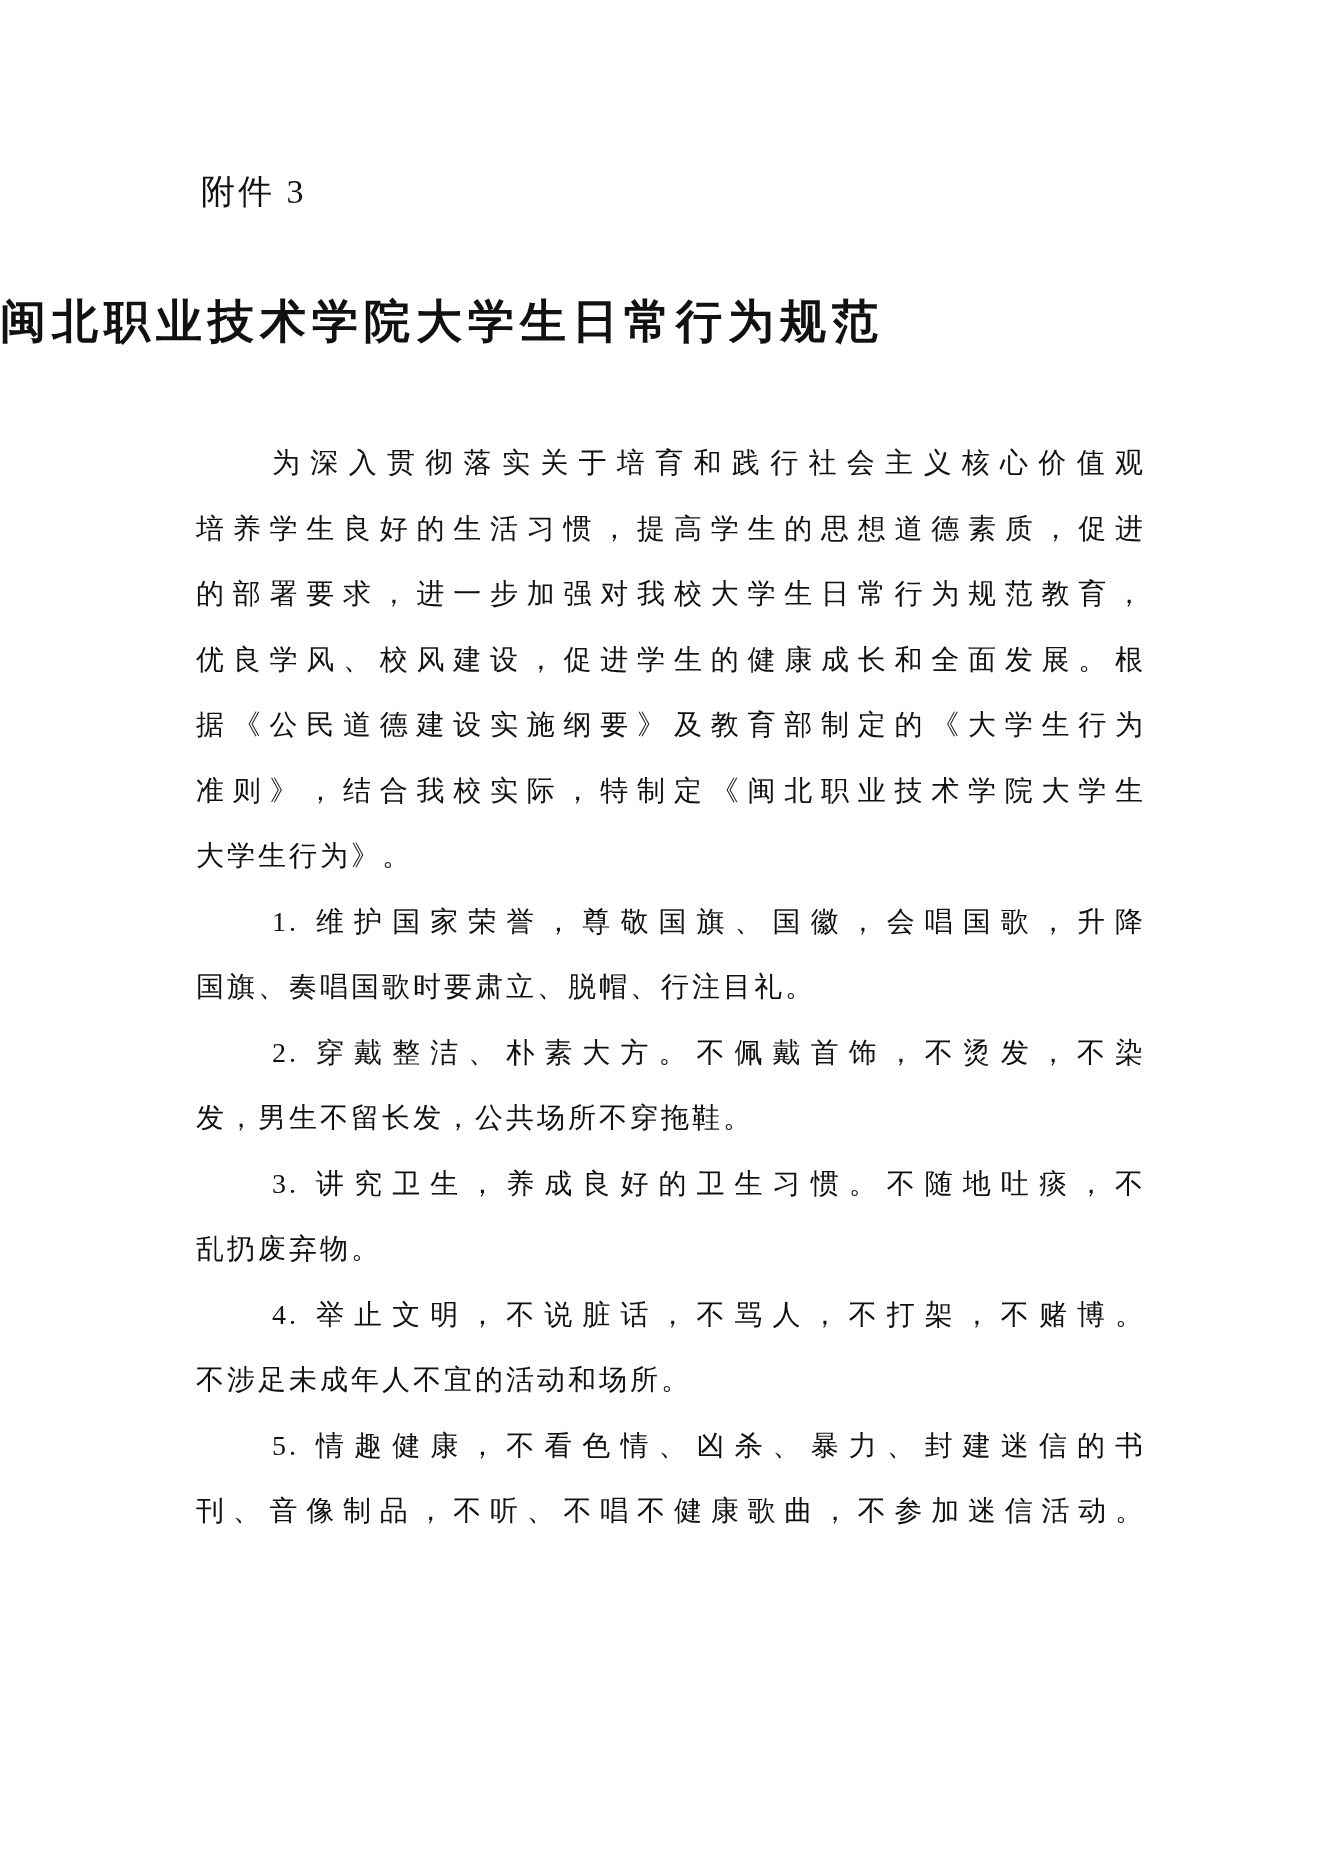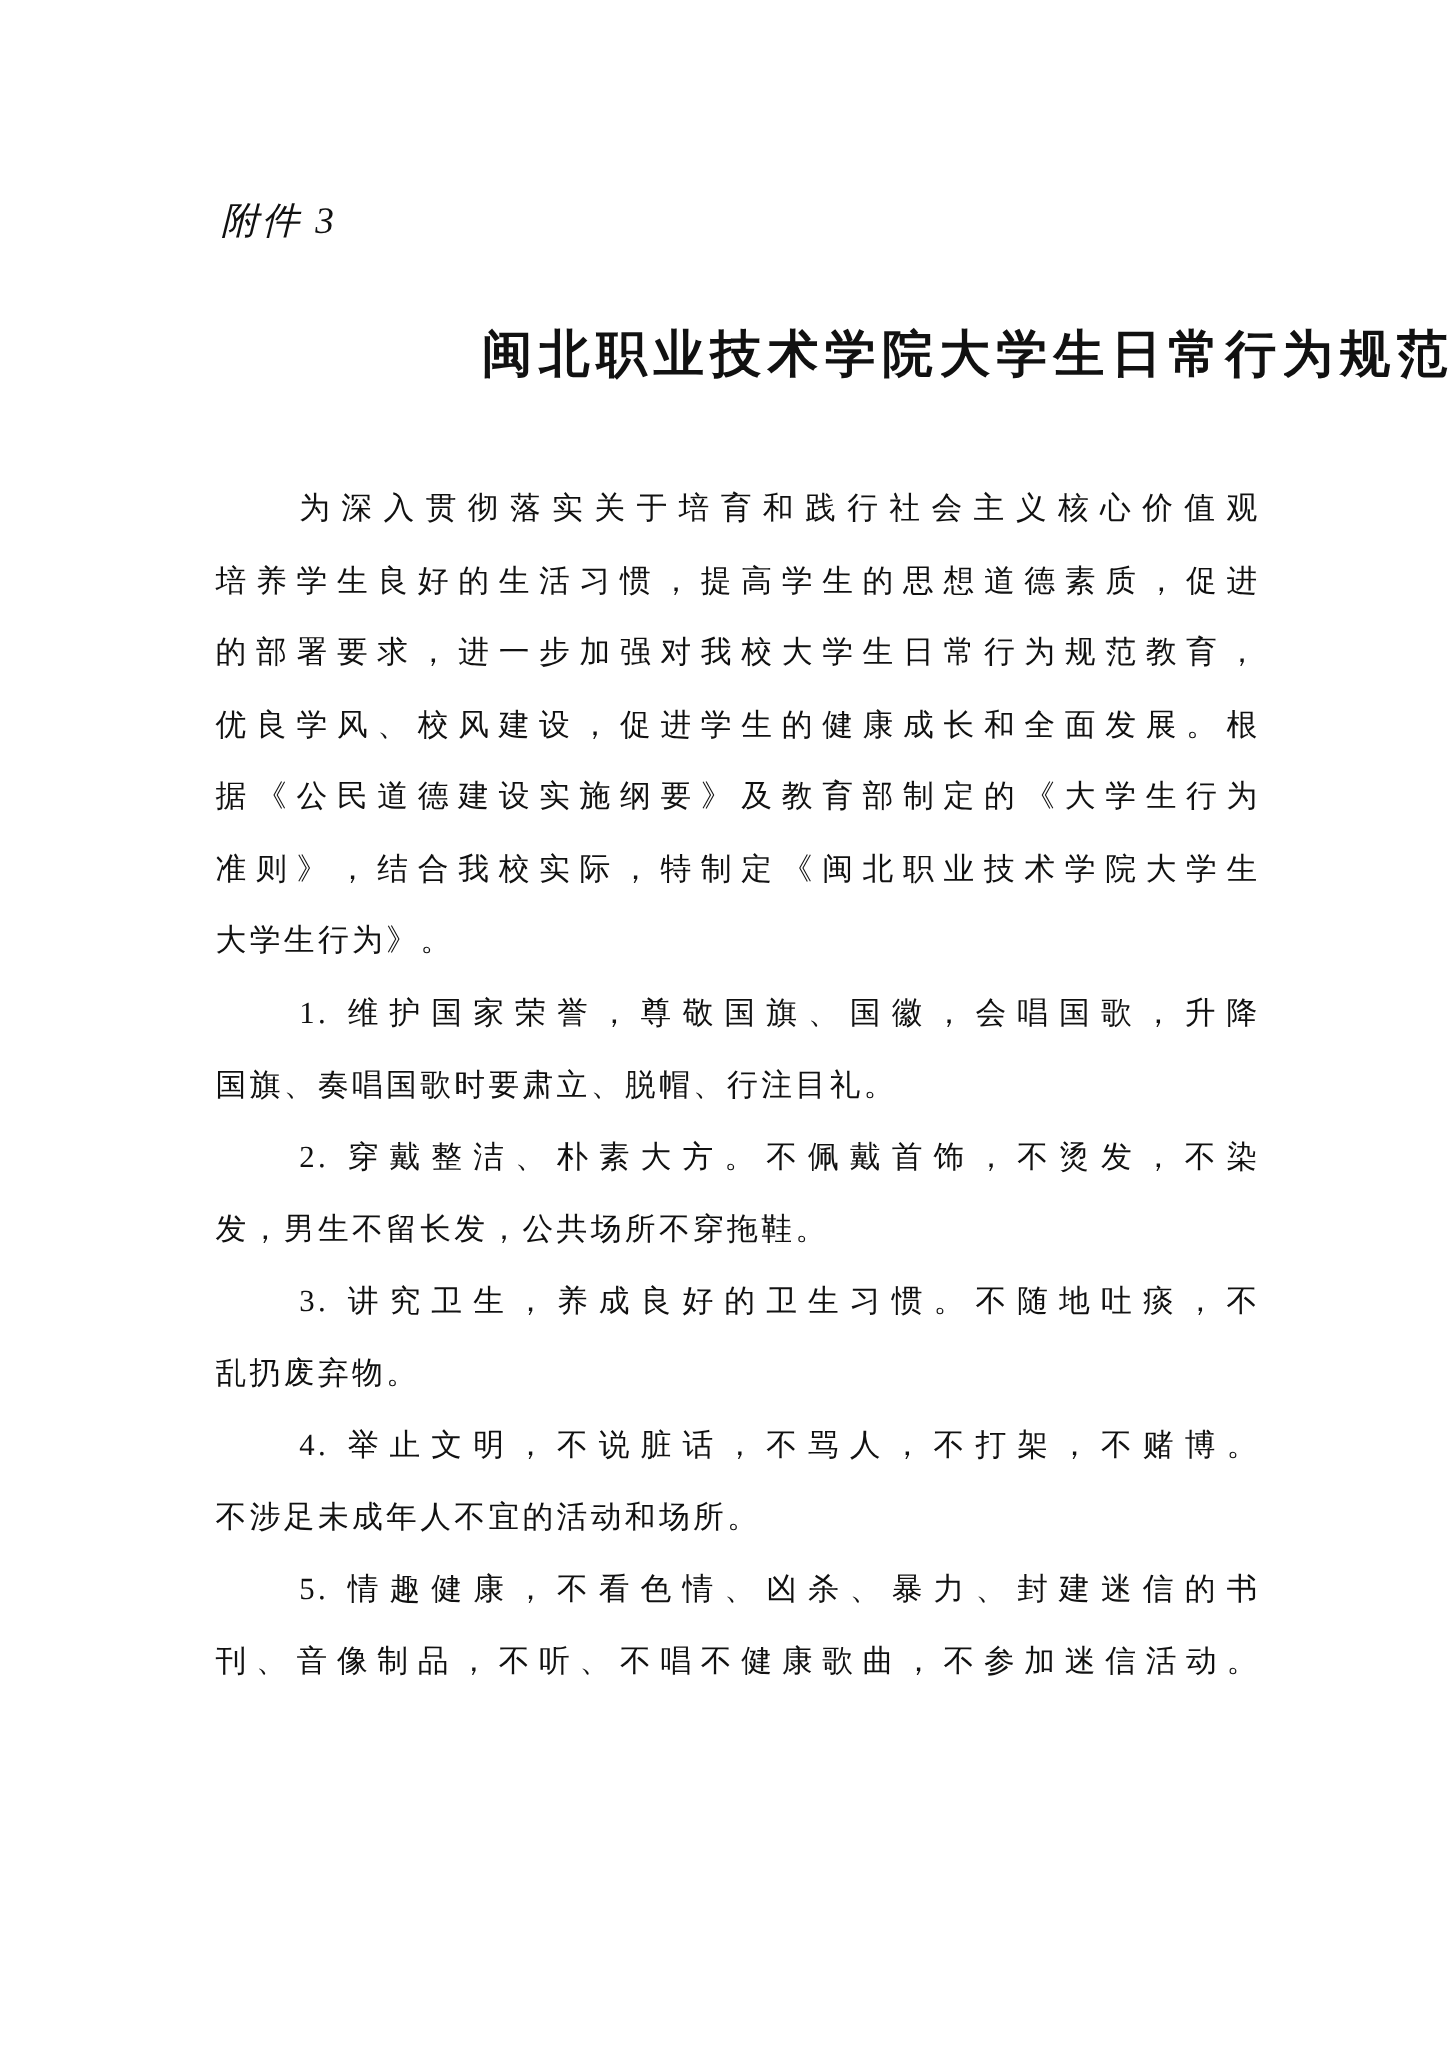--- a/index.html
+++ b/index.html
@@ -15,34 +15,33 @@
     font-family: "Liberation Serif", "DejaVu Serif", serif;
     color: #111111;
   }
   .page {
     position: absolute;
     inset: 0;
     background: #ffffff;
   }
   .attachment-label {
     position: absolute;
-    top: 180px;
+    top: 170px;
     left: 201px;
     font-size: 34px;
     line-height: 44px;
     letter-spacing: 3px;
     white-space: pre;
-    font-style: italic;
   }
   .doc-title {
     position: absolute;
     top: 293px;
     left: 0;
     width: 1322px;
-    text-align: right;
+    text-align: left;
     font-size: 46px;
     line-height: 58px;
     font-weight: bold;
     letter-spacing: 6px;
     white-space: nowrap;
   }
   .doc-body {
     position: absolute;
     top: 430px;
     left: 196px;

